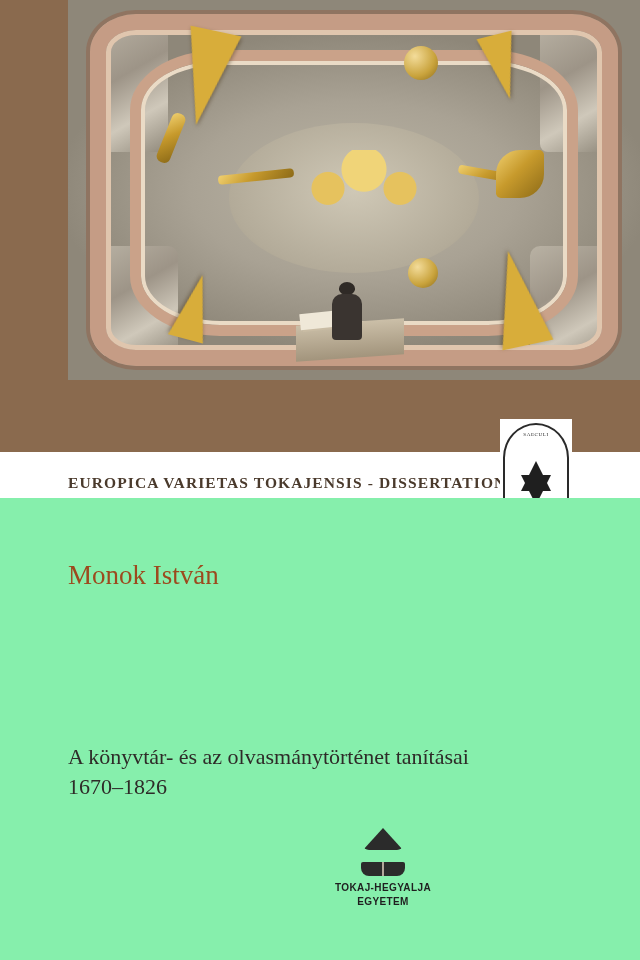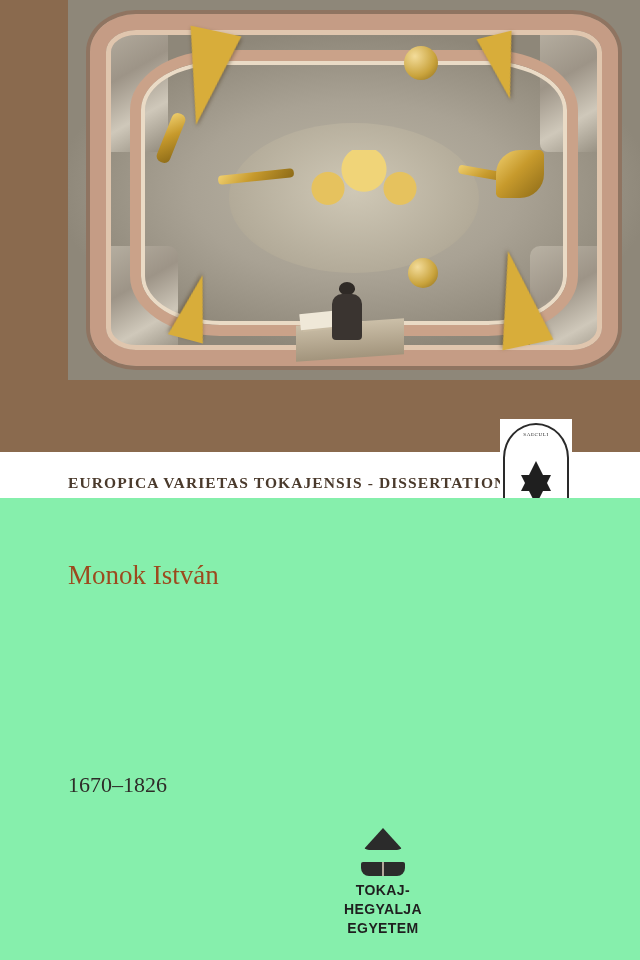--- a/index.html
+++ b/index.html
@@ -230,21 +230,21 @@
   }
   .subtitle {
     position: absolute;
     left: 68px; top: 244px;
     width: 520px;
     font-size: 22px;
     line-height: 1.35;
     color: #2e2b28;
     font-family: "Liberation Serif", serif;
   }
-  .subtitle .yrs { display: block; margin-top: 28px; }
+  .subtitle .yrs { display: block; }
 
   
   .logos {
     position: absolute;
     left: 330px; top: 330px;
     width: 290px; height: 90px;
   }
   .tokaj-logo {
     position: absolute;
     left: 0; top: 0;
@@ -272,21 +272,21 @@
     width: 44px; height: 14px;
     background: #2b2b2b;
     border-radius: 2px 2px 8px 8px;
   }
   .tokaj-mark .book::after {
     content:"";
     position:absolute; left: 50%; top: 0;
     width: 2px; height: 14px; background: #b3a79b; transform: translateX(-50%);
   }
   .tokaj-name {
-    font-size: 14px;
+    font-size: 10px;
     letter-spacing: .4px;
     color: #1f1f1f;
     font-family: "Liberation Sans", sans-serif;
     font-weight: bold;
     line-height: 1.35;
   }
   .harmattan {
     position: absolute;
     left: 118px; top: 14px;
     font-size: 33px;
@@ -368,20 +368,21 @@
     <div class="seal-inner">
       <div class="seal-caption-top">SAECULI</div>
       <div class="seal-star"></div>
       <div class="seal-caption-bottom">TOKAJ CASTLE</div>
     </div>
   </div>
 
   <div class="main">
     <div class="author">Monok István</div>
     <div class="subtitle">
+      <span>A könyvtár- és az olvasmánytörténet tanításai</span>
       <span class="yrs">1670–1826</span>
     </div>
 
     <div class="logos">
       <div class="tokaj-logo">
         <div class="tokaj-mark">
           <div class="fan"></div>
           <div class="book"></div>
         </div>
         <div class="tokaj-name">TOKAJ-HEGYALJA EGYETEM</div>

